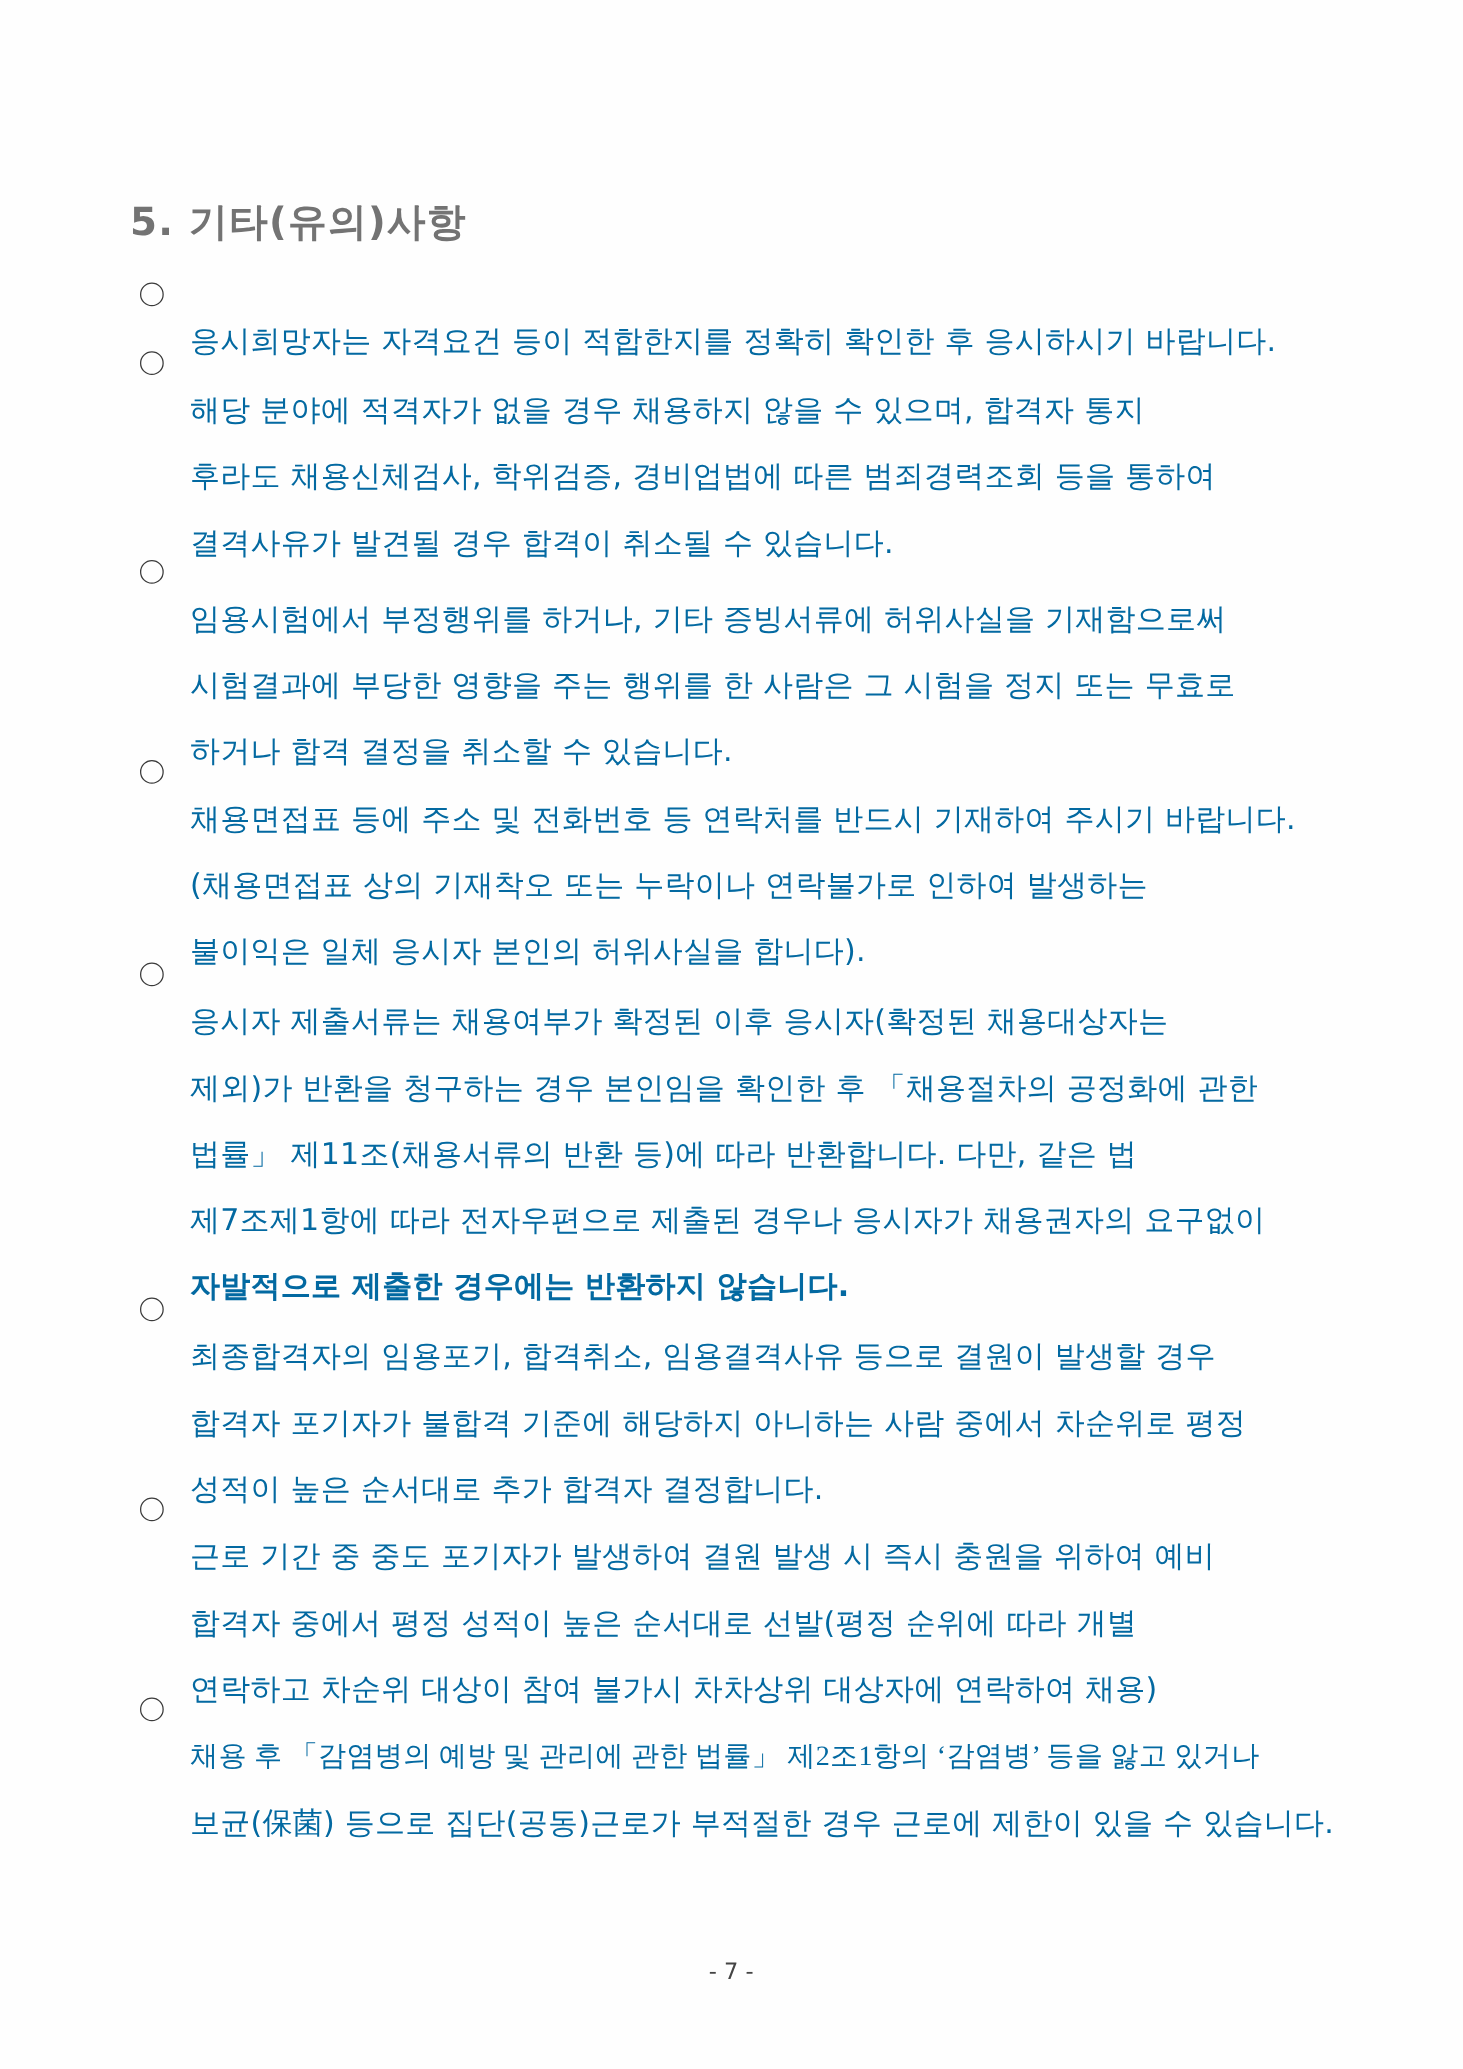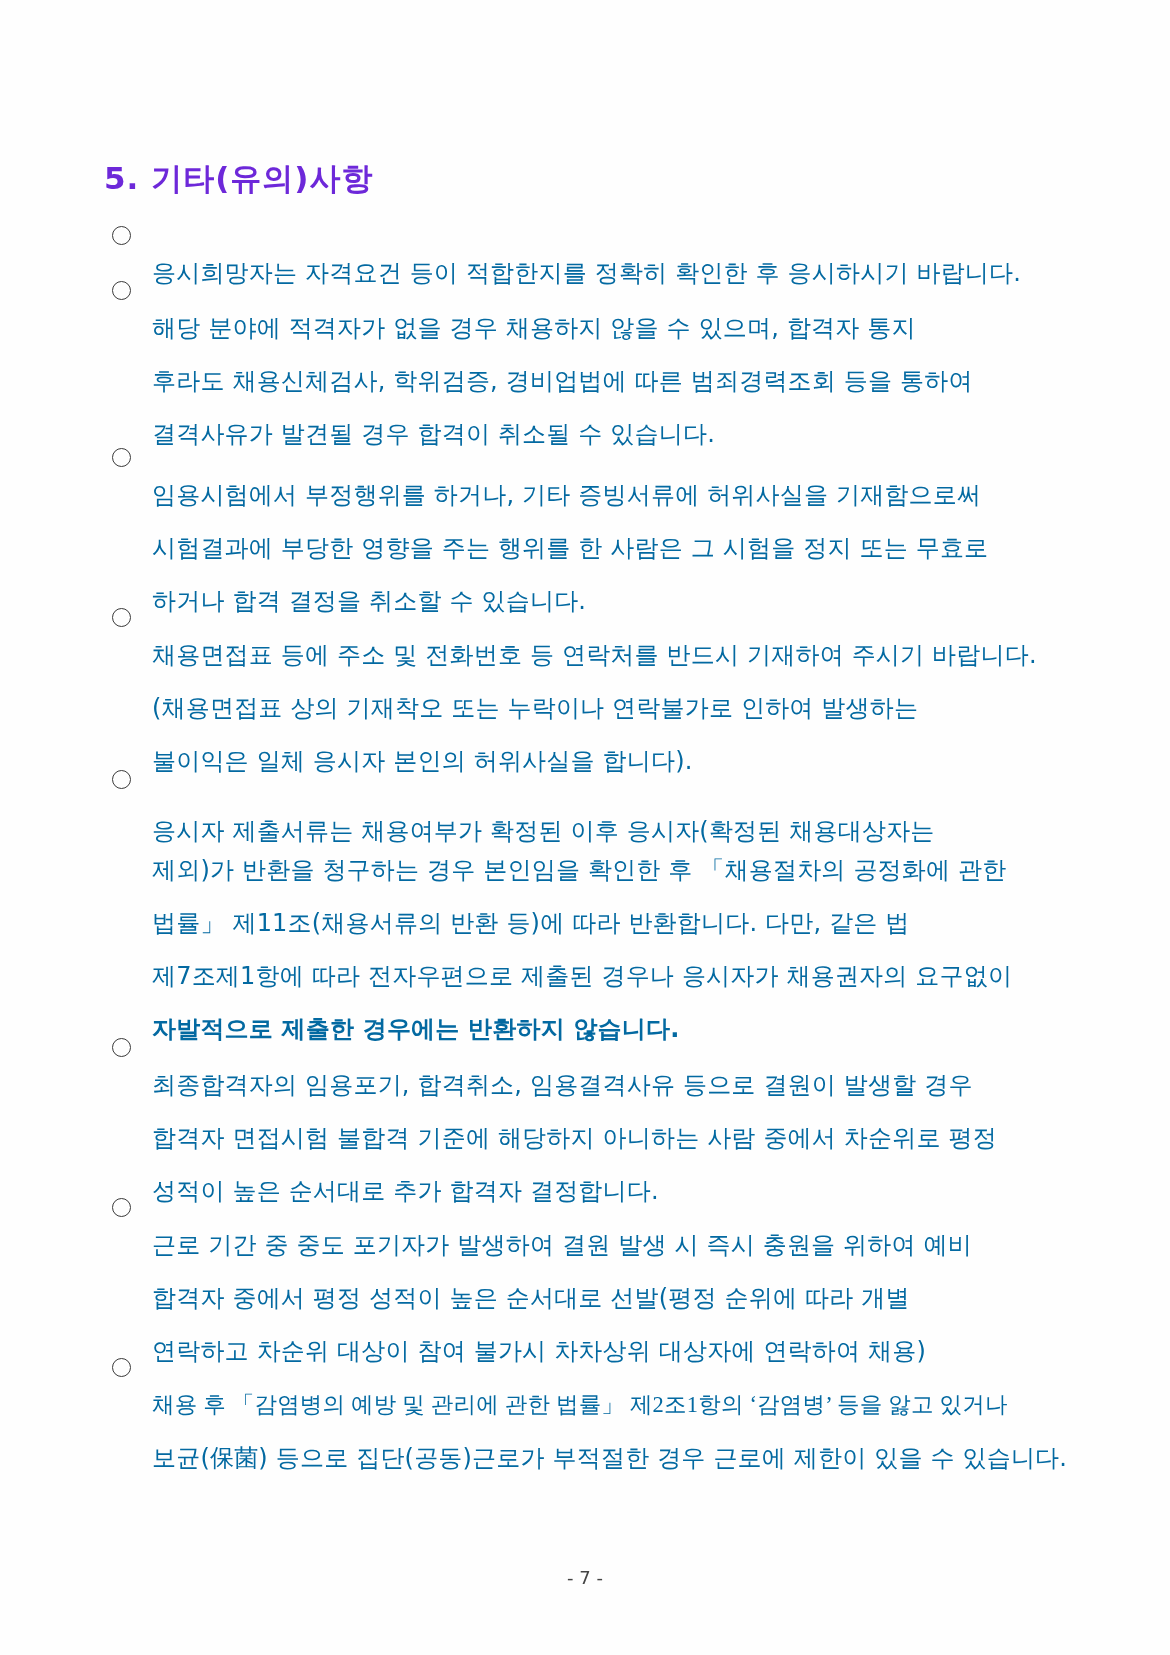--- a/index.html
+++ b/index.html
@@ -23,21 +23,21 @@
       height: 1655px;
       background: #fefefe;
     }
     .section-title {
       position: absolute;
       left: 104px;
       top: 158px;
       font-size: 31px;
       font-weight: bold;
       letter-spacing: 1px;
-      color: #6d28d9;
+      color: #737373;
       margin: 0;
       line-height: 40px;
     }
     .item {
       position: absolute;
       left: 112px;
       width: 960px;
     }
     .item .bullet {
       position: absolute;
@@ -98,31 +98,31 @@
 
   <div class="item" style="top:600px;">
     <span class="bullet"></span>
     <span class="line" style="top:0px;">채용면접표 등에 주소 및 전화번호 등 연락처를 반드시 기재하여 주시기 바랍니다.</span>
     <span class="line" style="top:53px;">(채용면접표 상의 기재착오 또는 누락이나 연락불가로 인하여 발생하는</span>
     <span class="line" style="top:106px;">불이익은 일체 응시자 본인의 허위사실을 합니다).</span>
   </div>
 
   <div class="item" style="top:762px;">
     <span class="bullet"></span>
-    <span class="line" style="top:14px;">응시자 제출서류는 채용여부가 확정된 이후 응시자(확정된 채용대상자는</span>
+    <span class="line" style="top:0px;">응시자 제출서류는 채용여부가 확정된 이후 응시자(확정된 채용대상자는</span>
     <span class="line" style="top:53px;">제외)가 반환을 청구하는 경우 본인임을 확인한 후 「채용절차의 공정화에 관한</span>
     <span class="line" style="top:106px;">법률」 제11조(채용서류의 반환 등)에 따라 반환합니다. 다만, 같은 법</span>
     <span class="line" style="top:159px;">제7조제1항에 따라 전자우편으로 제출된 경우나 응시자가 채용권자의 요구없이</span>
     <span class="line" style="top:212px;font-weight:bold;">자발적으로 제출한 경우에는 반환하지 않습니다.</span>
   </div>
 
   <div class="item" style="top:1030px;">
     <span class="bullet"></span>
     <span class="line" style="top:0px;">최종합격자의 임용포기, 합격취소, 임용결격사유 등으로 결원이 발생할 경우</span>
-    <span class="line" style="top:53px;">합격자 면접시험 불합격 기준에 해당하지 아니하는 사람 중에서 차순위로 평정</span>
+    <span class="line" style="top:53px;">합격자 포기자가 불합격 기준에 해당하지 아니하는 사람 중에서 차순위로 평정</span>
     <span class="line" style="top:106px;">성적이 높은 순서대로 추가 합격자 결정합니다.</span>
   </div>
 
   <div class="item" style="top:1190px;">
     <span class="bullet"></span>
     <span class="line" style="top:0px;">근로 기간 중 중도 포기자가 발생하여 결원 발생 시 즉시 충원을 위하여 예비</span>
     <span class="line" style="top:53px;">합격자 중에서 평정 성적이 높은 순서대로 선발(평정 순위에 따라 개별</span>
     <span class="line" style="top:106px;">연락하고 차순위 대상이 참여 불가시 차차상위 대상자에 연락하여 채용)</span>
   </div>
 

